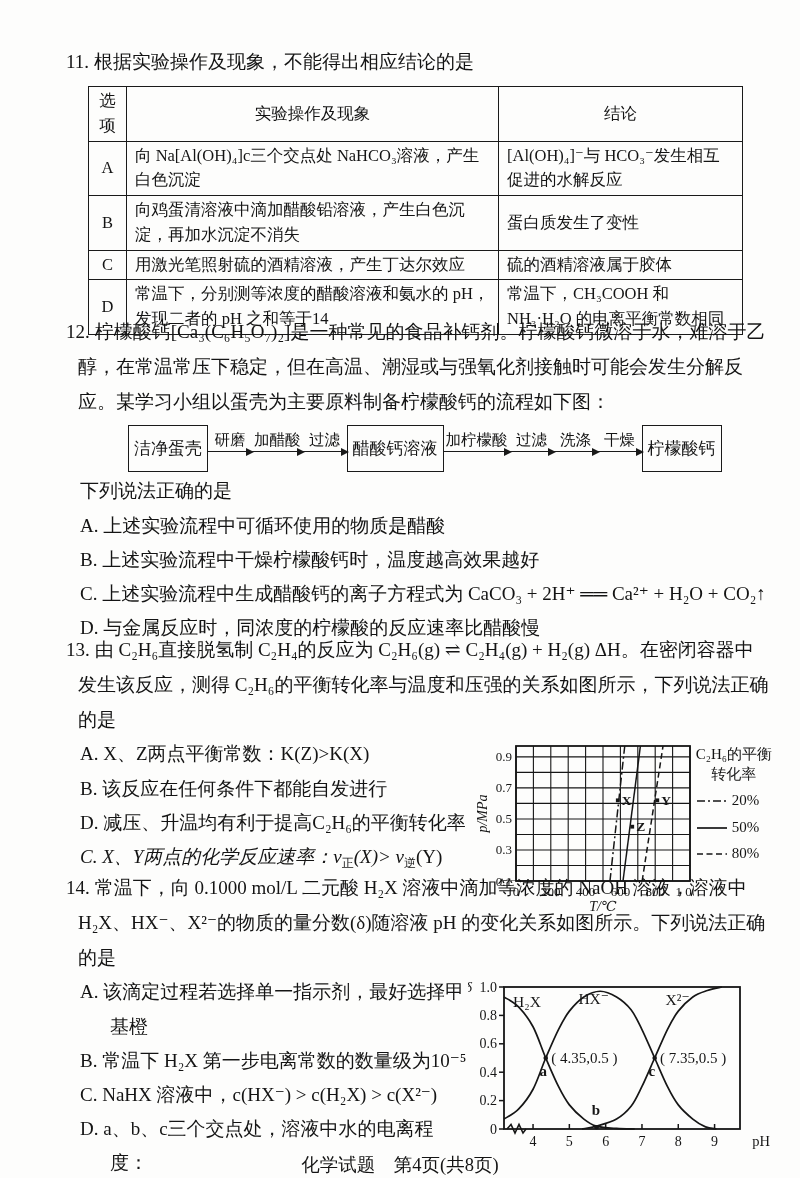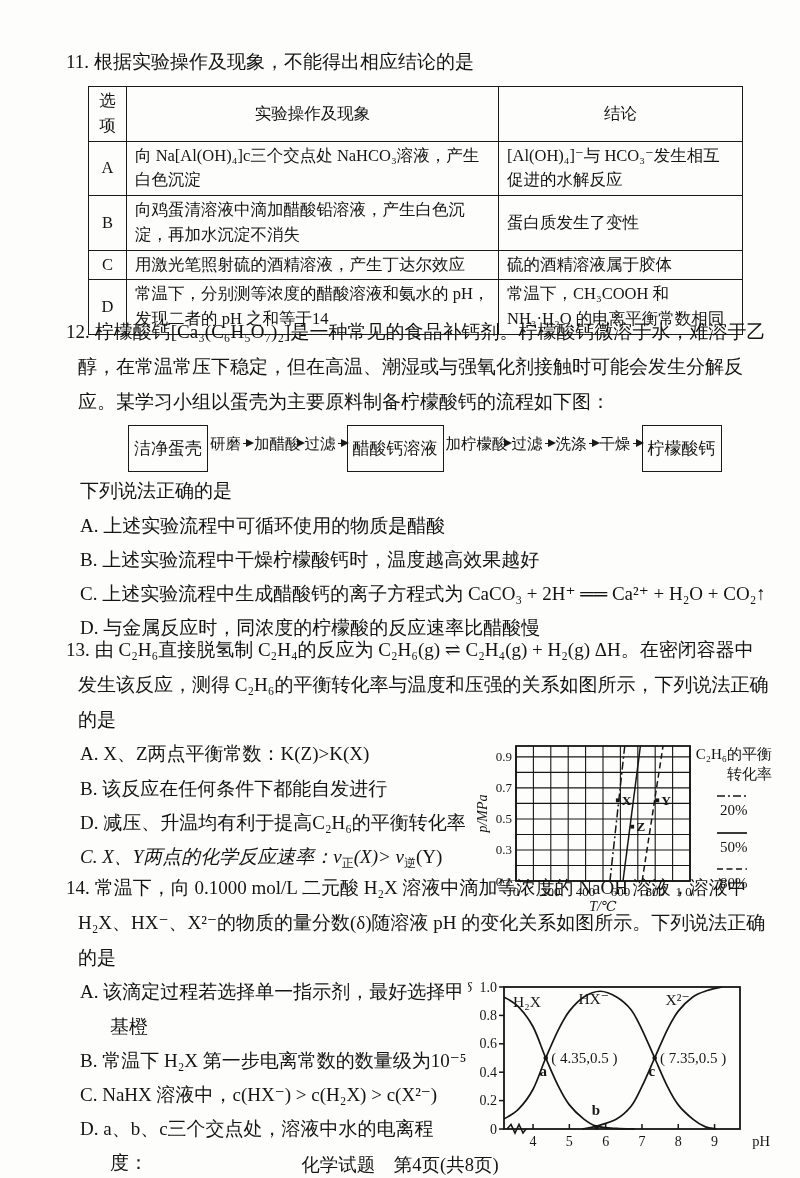--- a/index.html
+++ b/index.html
@@ -14,39 +14,39 @@
   .qnum{margin-right:5px;margin-left:22px;}
   
   table{border-collapse:collapse;margin:7px 0 0 44px;table-layout:fixed;}
   th,td{border:1.6px solid #1a1a1a;font-size:16.5px;line-height:1.5;padding:2px 8px;font-weight:normal;vertical-align:middle;}
   th{text-align:center;}
   td.copt{text-align:center;}
   col.c1{width:38px;} col.c2{width:372px;} col.c3{width:244px;}
   
   .flow{display:flex;align-items:center;margin:6px 0 2px 84px;}
   .fbox{border:1.6px solid #1a1a1a;padding:11px 5px;font-size:17px;white-space:nowrap;}
-  .farrow{display:inline-flex;flex-direction:row;align-items:center;min-width:44px;position:relative;top:-5px;}
+  .farrow{display:inline-flex;flex-direction:column;align-items:center;min-width:44px;position:relative;top:-5px;}
   .albl{font-size:15.5px;line-height:1.1;padding:0 2px;white-space:nowrap;}
   .shaft{width:100%;height:9px;position:relative;}
   .shaft::before{content:"";position:absolute;left:0;right:3px;top:3.5px;border-top:1.7px solid #1a1a1a;}
   .shaft::after{content:"";position:absolute;right:-2px;top:0;width:0;height:0;
     border-left:8px solid #1a1a1a;border-top:4.5px solid transparent;border-bottom:4.5px solid transparent;}
   
   .opts{margin-left:36px;font-size:19px;}
   .opt{line-height:1.8;padding-left:30px;text-indent:-30px;}
   .lead{margin:2px 0 0 36px;font-size:19px;line-height:1.8;}
   .ssub{font-size:12px;position:relative;top:4px;}
   .it{font-style:italic;}
   
   .qrow{display:flex;align-items:flex-start;}
   .c13l{width:416px;} .c13r{flex:1;display:flex;align-items:flex-start;padding-top:4px;}
   .c14l{width:420px;} .c14r{flex:1;padding-top:4px;}
   .legend{margin-left:2px;font-size:15px;line-height:1.3;padding-top:4px;}
-  .lg-title{text-align:right;white-space:nowrap;margin-bottom:4px;}
-  .lg-row{display:flex;align-items:center;margin:7px 0;white-space:nowrap;flex-direction:column;}
+  .lg-title{text-align:center;white-space:nowrap;margin-bottom:4px;}
+  .lg-row{display:flex;align-items:center;margin:7px 0;white-space:nowrap;}
   .lg-row svg{margin-right:4px;flex:none;}
   .footer{position:absolute;top:1152px;left:0;right:0;text-align:center;font-size:18.5px;}
 </style>
 </head>
 <body>
 
 <section id="q11">
   <p class="stem"><span class="qnum">11.</span><span>根据实验操作及现象，不能得出相应结论的是</span></p>
   <table>
     <colgroup>

